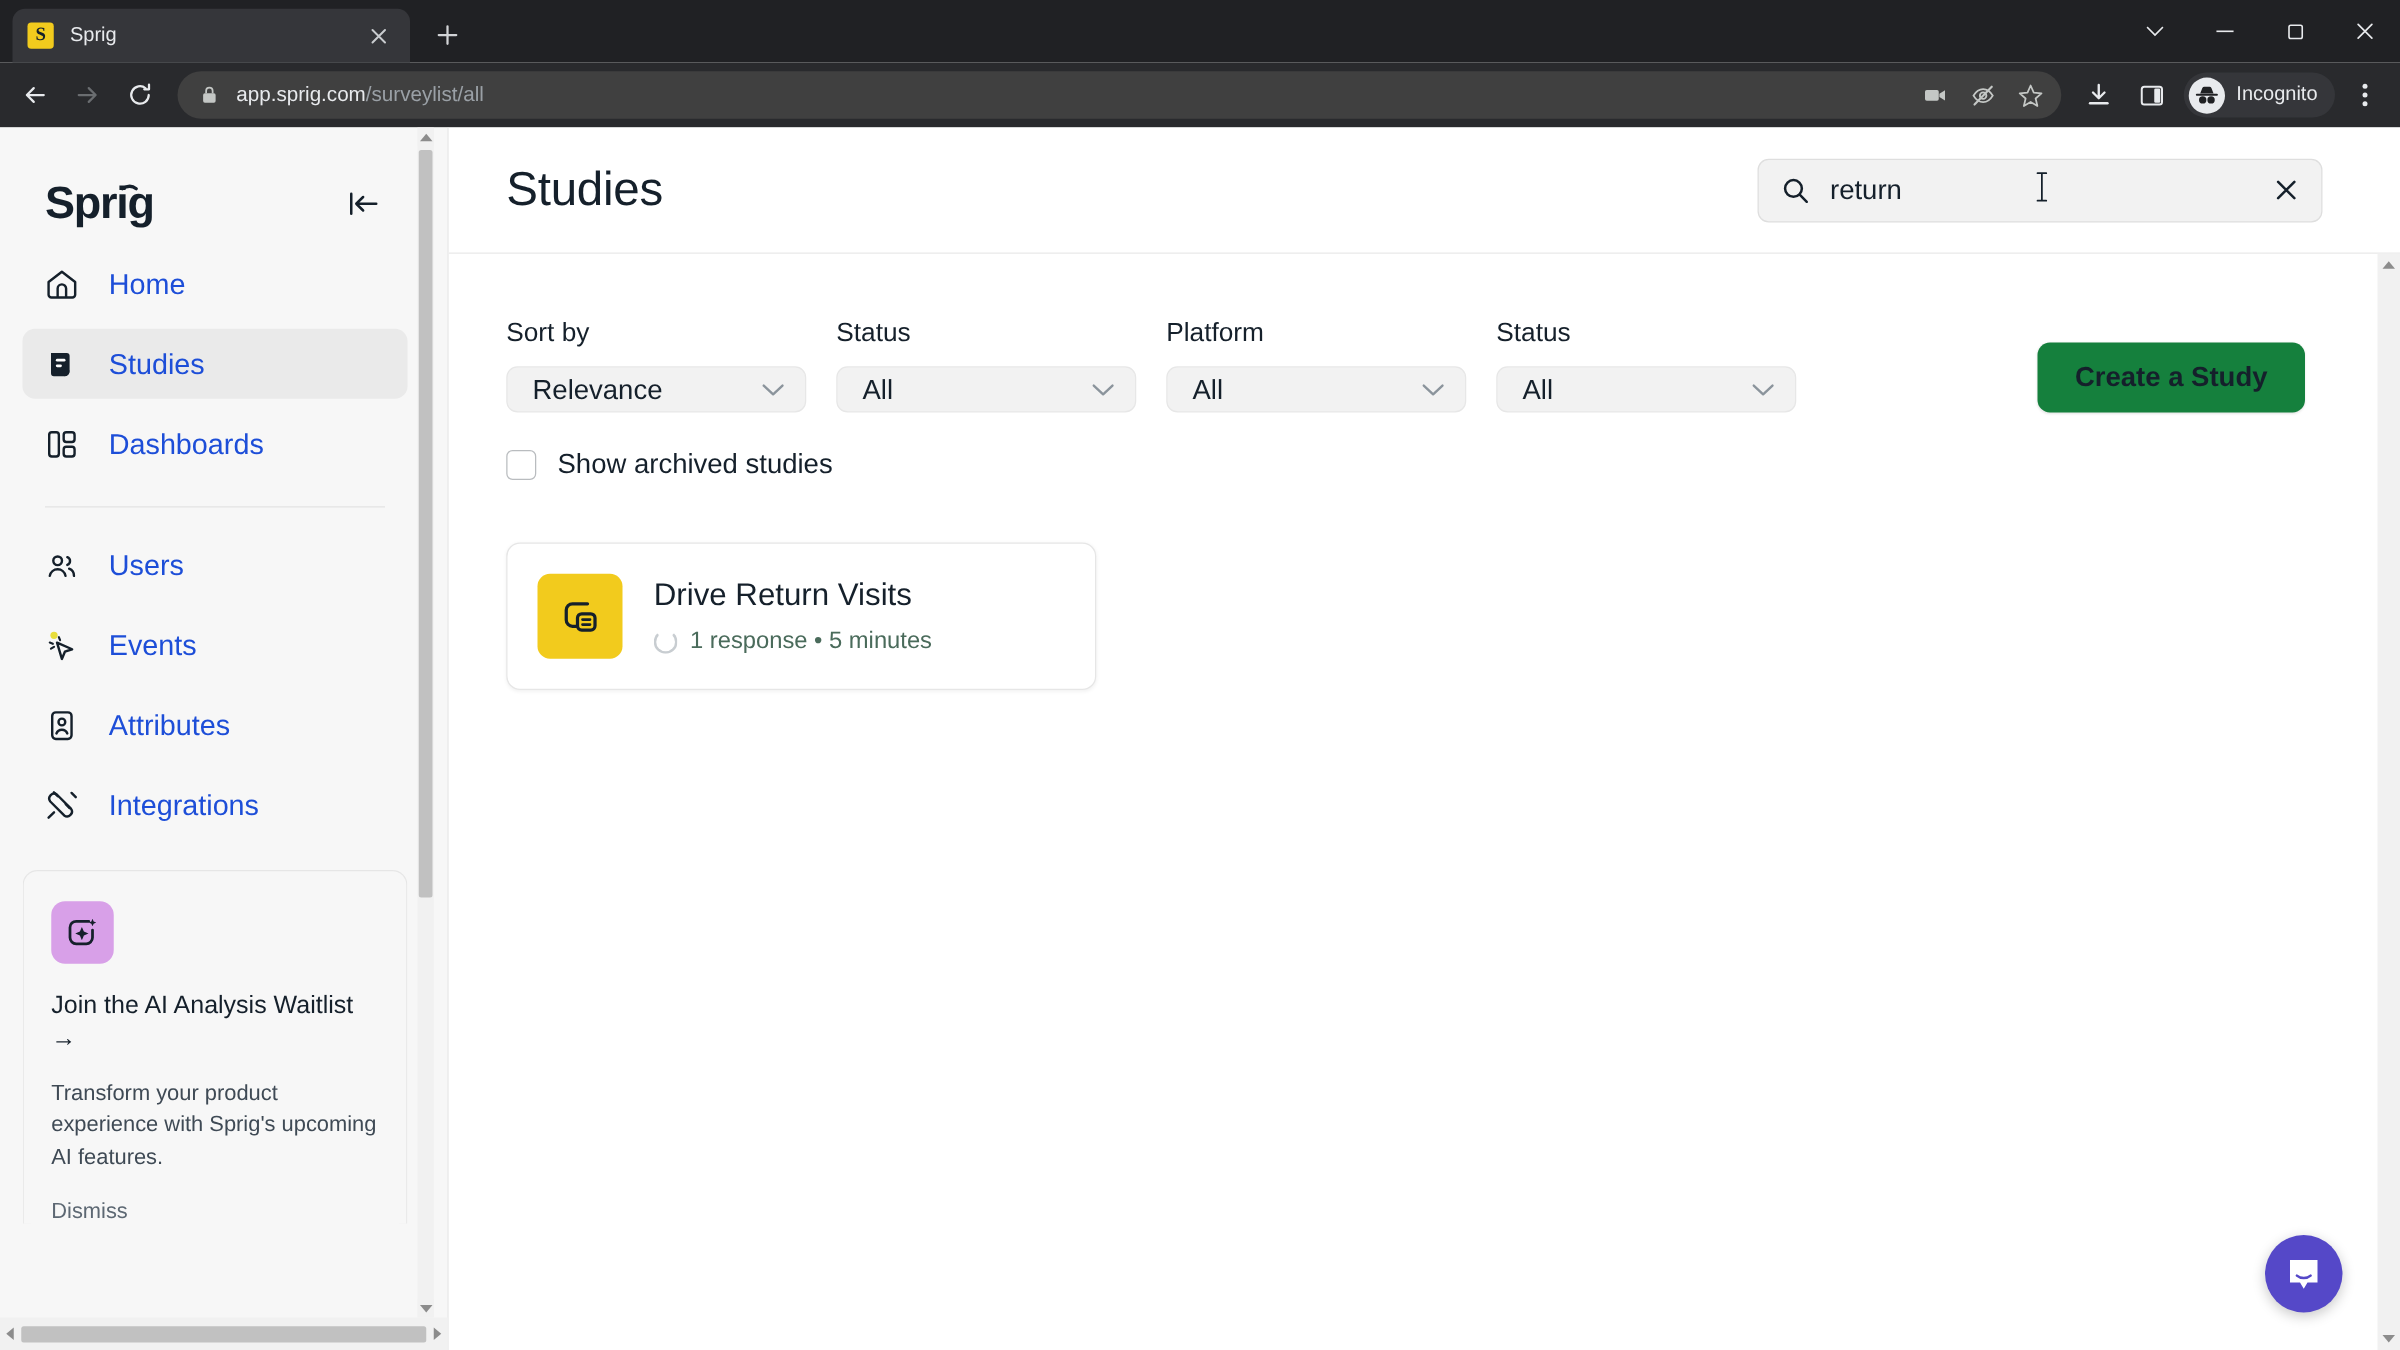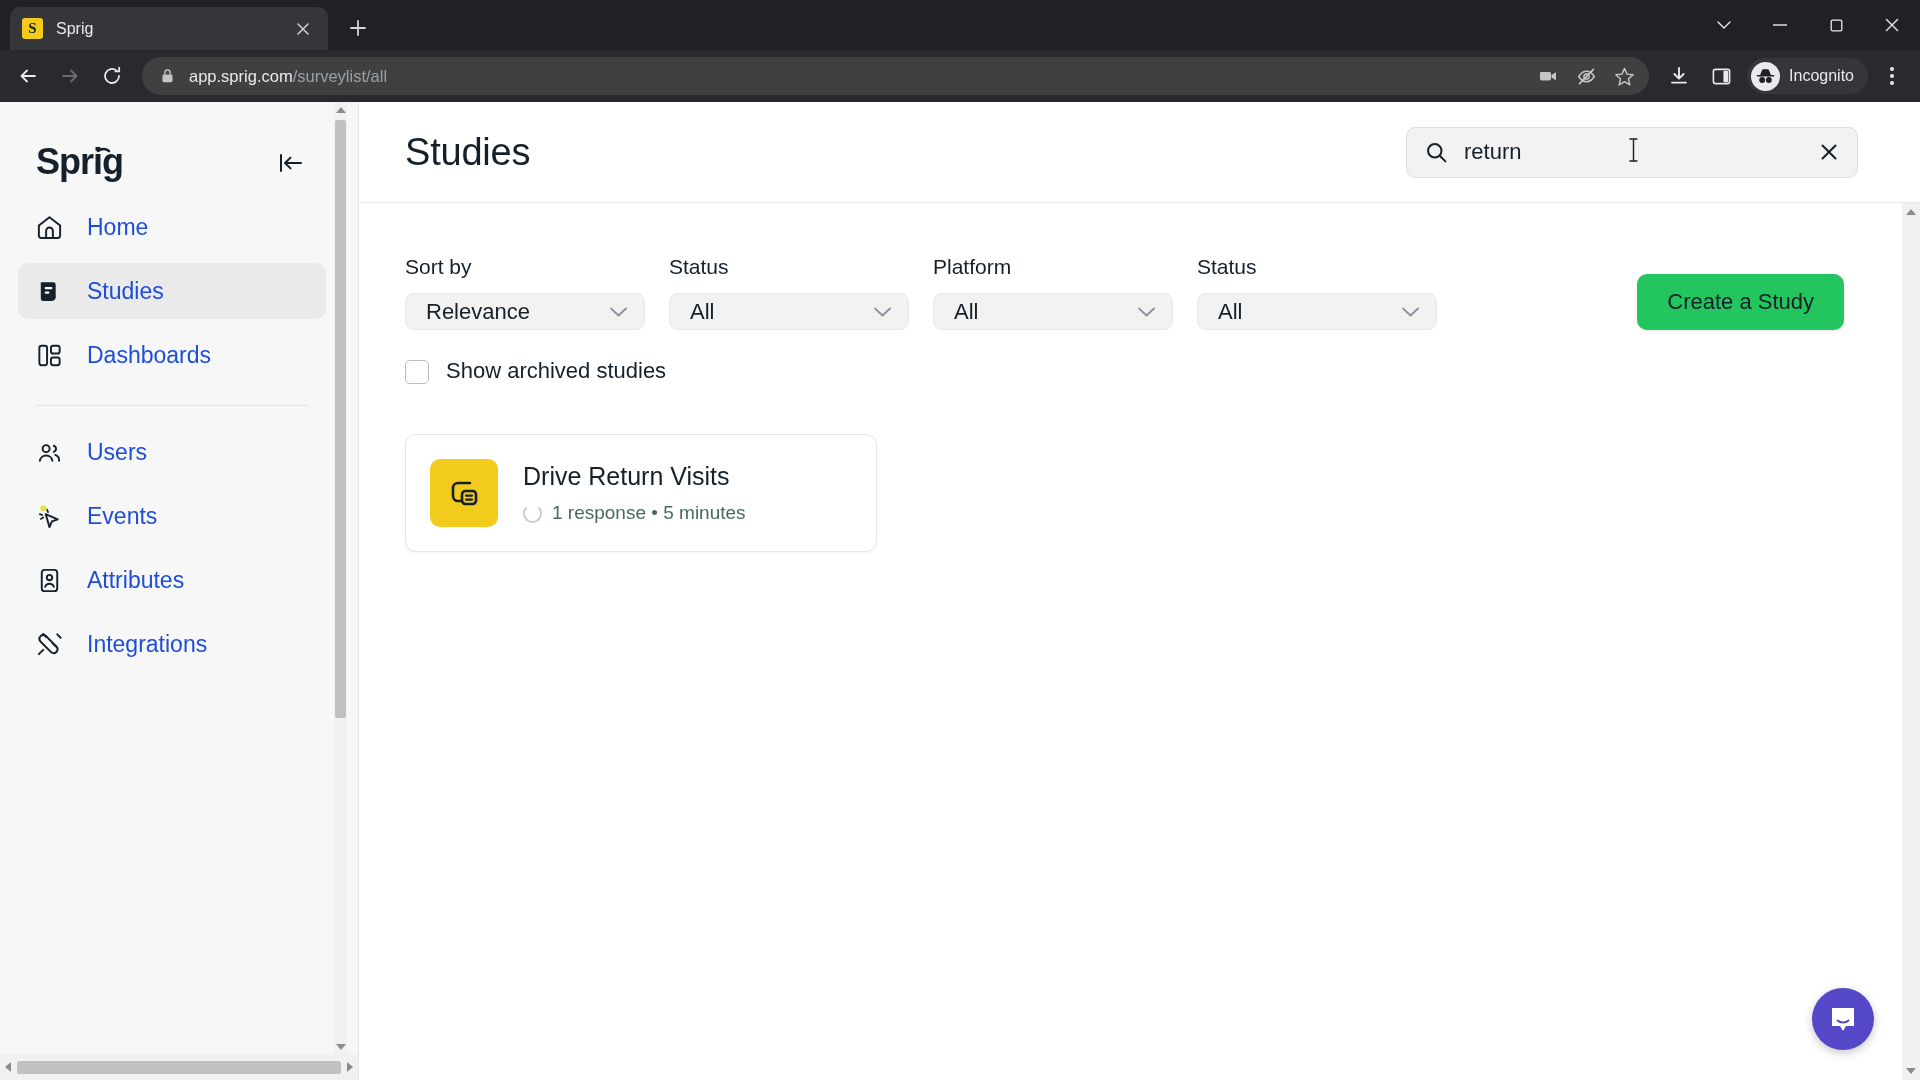--- a/index.html
+++ b/index.html
@@ -221,23 +221,23 @@
   .filter { width: 240px; margin-right: 24px; }
   .filter-label { font-size: 21px; color: #15202b; margin-bottom: 14px; }
   .select {
     height: 37px; background: #f2f2f2; border: 1px solid #e7e7e7;
     border-radius: 9px; display: flex; align-items: center;
     padding: 0 16px 0 20px;
   }
   .select .val { font-size: 22px; color: #15202b; flex: 1; }
   .select .chev { color: #8b949c; display: flex; align-items: center; }
   .create-btn {
-    margin-left: auto; height: 56px; background: #22c55e;
+    margin-left: auto; height: 56px; background: #15803d;
     border-radius: 10px; display: flex; align-items: center; justify-content: center;
-    padding: 0 30px; font-size: 22px; color: #15202b; font-weight: 400;
+    padding: 0 30px; font-size: 22px; color: #15202b; font-weight: 700;
     box-shadow: 0 1px 2px rgba(0,0,0,.10);
   }
   .archived-row { display: flex; align-items: flex-end; gap: 17px; margin-top: 28px; }
   .checkbox {
     width: 24px; height: 24px; border: 1.6px solid #b9bcbf;
     border-radius: 5px; background: #fff; flex: none;
   }
   .archived-label { font-size: 22px; color: #15202b; }
 
   .study-card {
@@ -502,20 +502,32 @@
                   <path d="M8.4 4 L11.6 7.2 M18.2 13.8 L21.4 17" stroke="#15202b" stroke-width="2" stroke-linecap="round"></path>
                   <path d="M4 25 L8.5 20.5" stroke="#15202b" stroke-width="2" stroke-linecap="round"></path>
                   <path d="M23 4.5 L26.5 8" stroke="#15202b" stroke-width="2" stroke-linecap="round"></path>
                 </svg>
             </span>
             <span>Integrations</span>
           </div>
 
         </div>
 
+        <div class="promo">
+          <div class="promo-icon">
+            <svg width="30" height="30" viewBox="0 0 30 30">
+                <path d="M20 6 H10 a5 5 0 0 0 -5 5 v8 a5 5 0 0 0 5 5 h8 a5 5 0 0 0 5 -5 v-6" stroke="#15202b" stroke-width="2.2" fill="none" stroke-linecap="round"></path>
+                <path d="M14.5 10.5 L16.1 14.2 L19.8 15.8 L16.1 17.4 L14.5 21.1 L12.9 17.4 L9.2 15.8 L12.9 14.2 Z" fill="#15202b"></path>
+                <path d="M23 4 L23.9 6.1 L26 7 L23.9 7.9 L23 10 L22.1 7.9 L20 7 L22.1 6.1 Z" fill="#15202b"></path>
+              </svg>
+          </div>
+          <div class="promo-title">Join the AI Analysis Waitlist →</div>
+          <div class="promo-body">Transform your product experience with Sprig's upcoming AI features.</div>
+          <div class="promo-dismiss">Dismiss</div>
+        </div>
 
       </div>
 
       <div class="sb-vscroll">
         <div class="track"></div>
         <div class="thumb"></div>
         <div class="arrow-up">
             <span class="tri up"></span>
           </div>
         <div class="arrow-dn">

